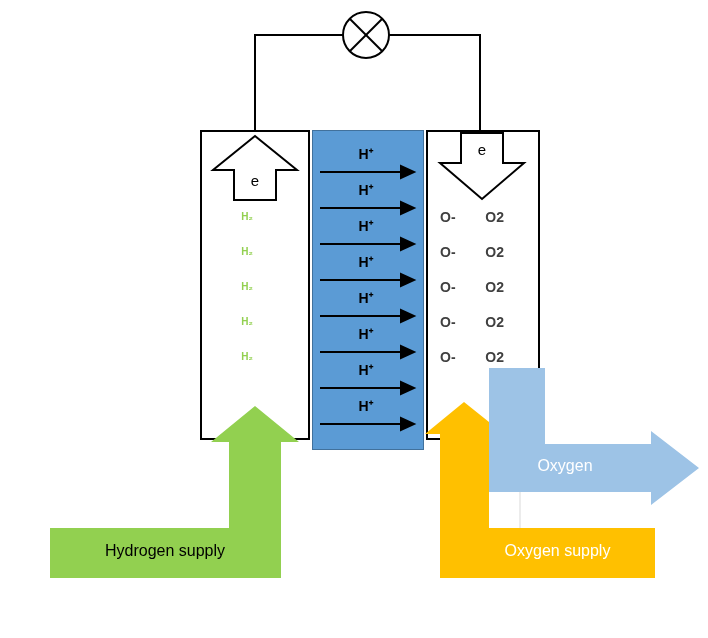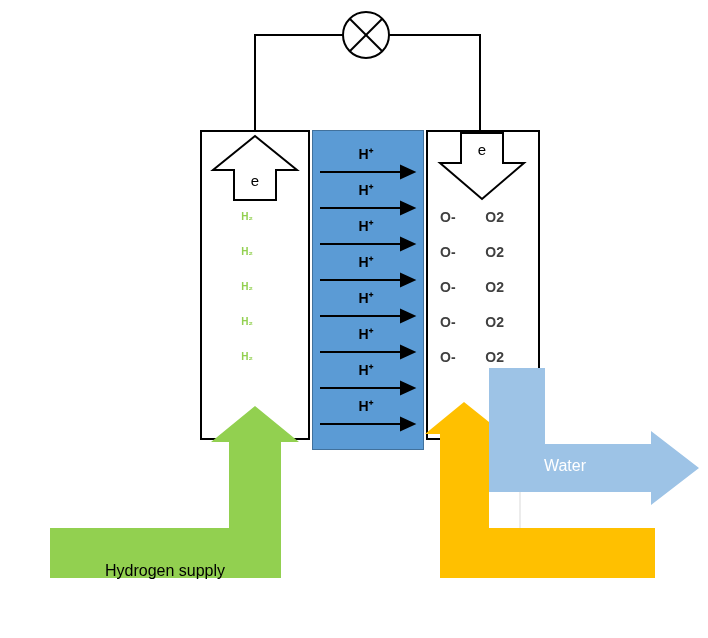--- a/index.html
+++ b/index.html
@@ -13,21 +13,21 @@
   svg.layer { position:absolute; left:0; top:0; z-index:5; pointer-events:none; }
   .lbl { position:absolute; text-align:center; z-index:6; line-height:18px; white-space:nowrap; }
   .proton { left:344px; width:44px; font-size:14px; font-weight:bold; color:#000000; }
   .h2 { left:225px; width:44px; font-size:10px; font-weight:bold; color:#92D050; }
   .oxy-row { left:440px; width:64px; display:flex; justify-content:space-between;
              font-size:14px; font-weight:bold; color:#404040; }
   .e-lbl { width:24px; font-size:15px; color:#000000; }
   #e-anode { left:243px; top:172px; }
   #e-cathode { left:470px; top:141px; }
   .supply { font-size:16px; }
-  #hydrogen-label { left:55px; top:542px; width:220px; color:#000000;margin-top:20px; }
+  #hydrogen-label { left:55px; top:542px; width:220px; color:#000000; }
   #oxygen-label { left:465px; top:542px; width:185px; color:#ffffff; }
   #water-label { left:505px; top:457px; width:120px; color:#ffffff; }
 </style>
 </head>
 <body>
 
 <div class="canvas">
 
   <div class="box" id="anode-box"></div>
   <div class="box" id="membrane-box"></div>
@@ -125,15 +125,16 @@
   <div class="lbl oxy-row" style="top:313px">
     <span>O-</span>
     <span>O2</span>
   </div>
   <div class="lbl oxy-row" style="top:348px">
     <span>O-</span>
     <span>O2</span>
   </div>
 
   <div class="lbl supply" id="hydrogen-label">Hydrogen supply</div>
-  <div class="lbl supply" id="water-label">Water</div>
+  <div class="lbl supply" id="oxygen-label">Oxygen supply</div>
+  <div class="lbl supply" id="water-label">Oxygen</div>
 
 </div>
 
 </body></html>

